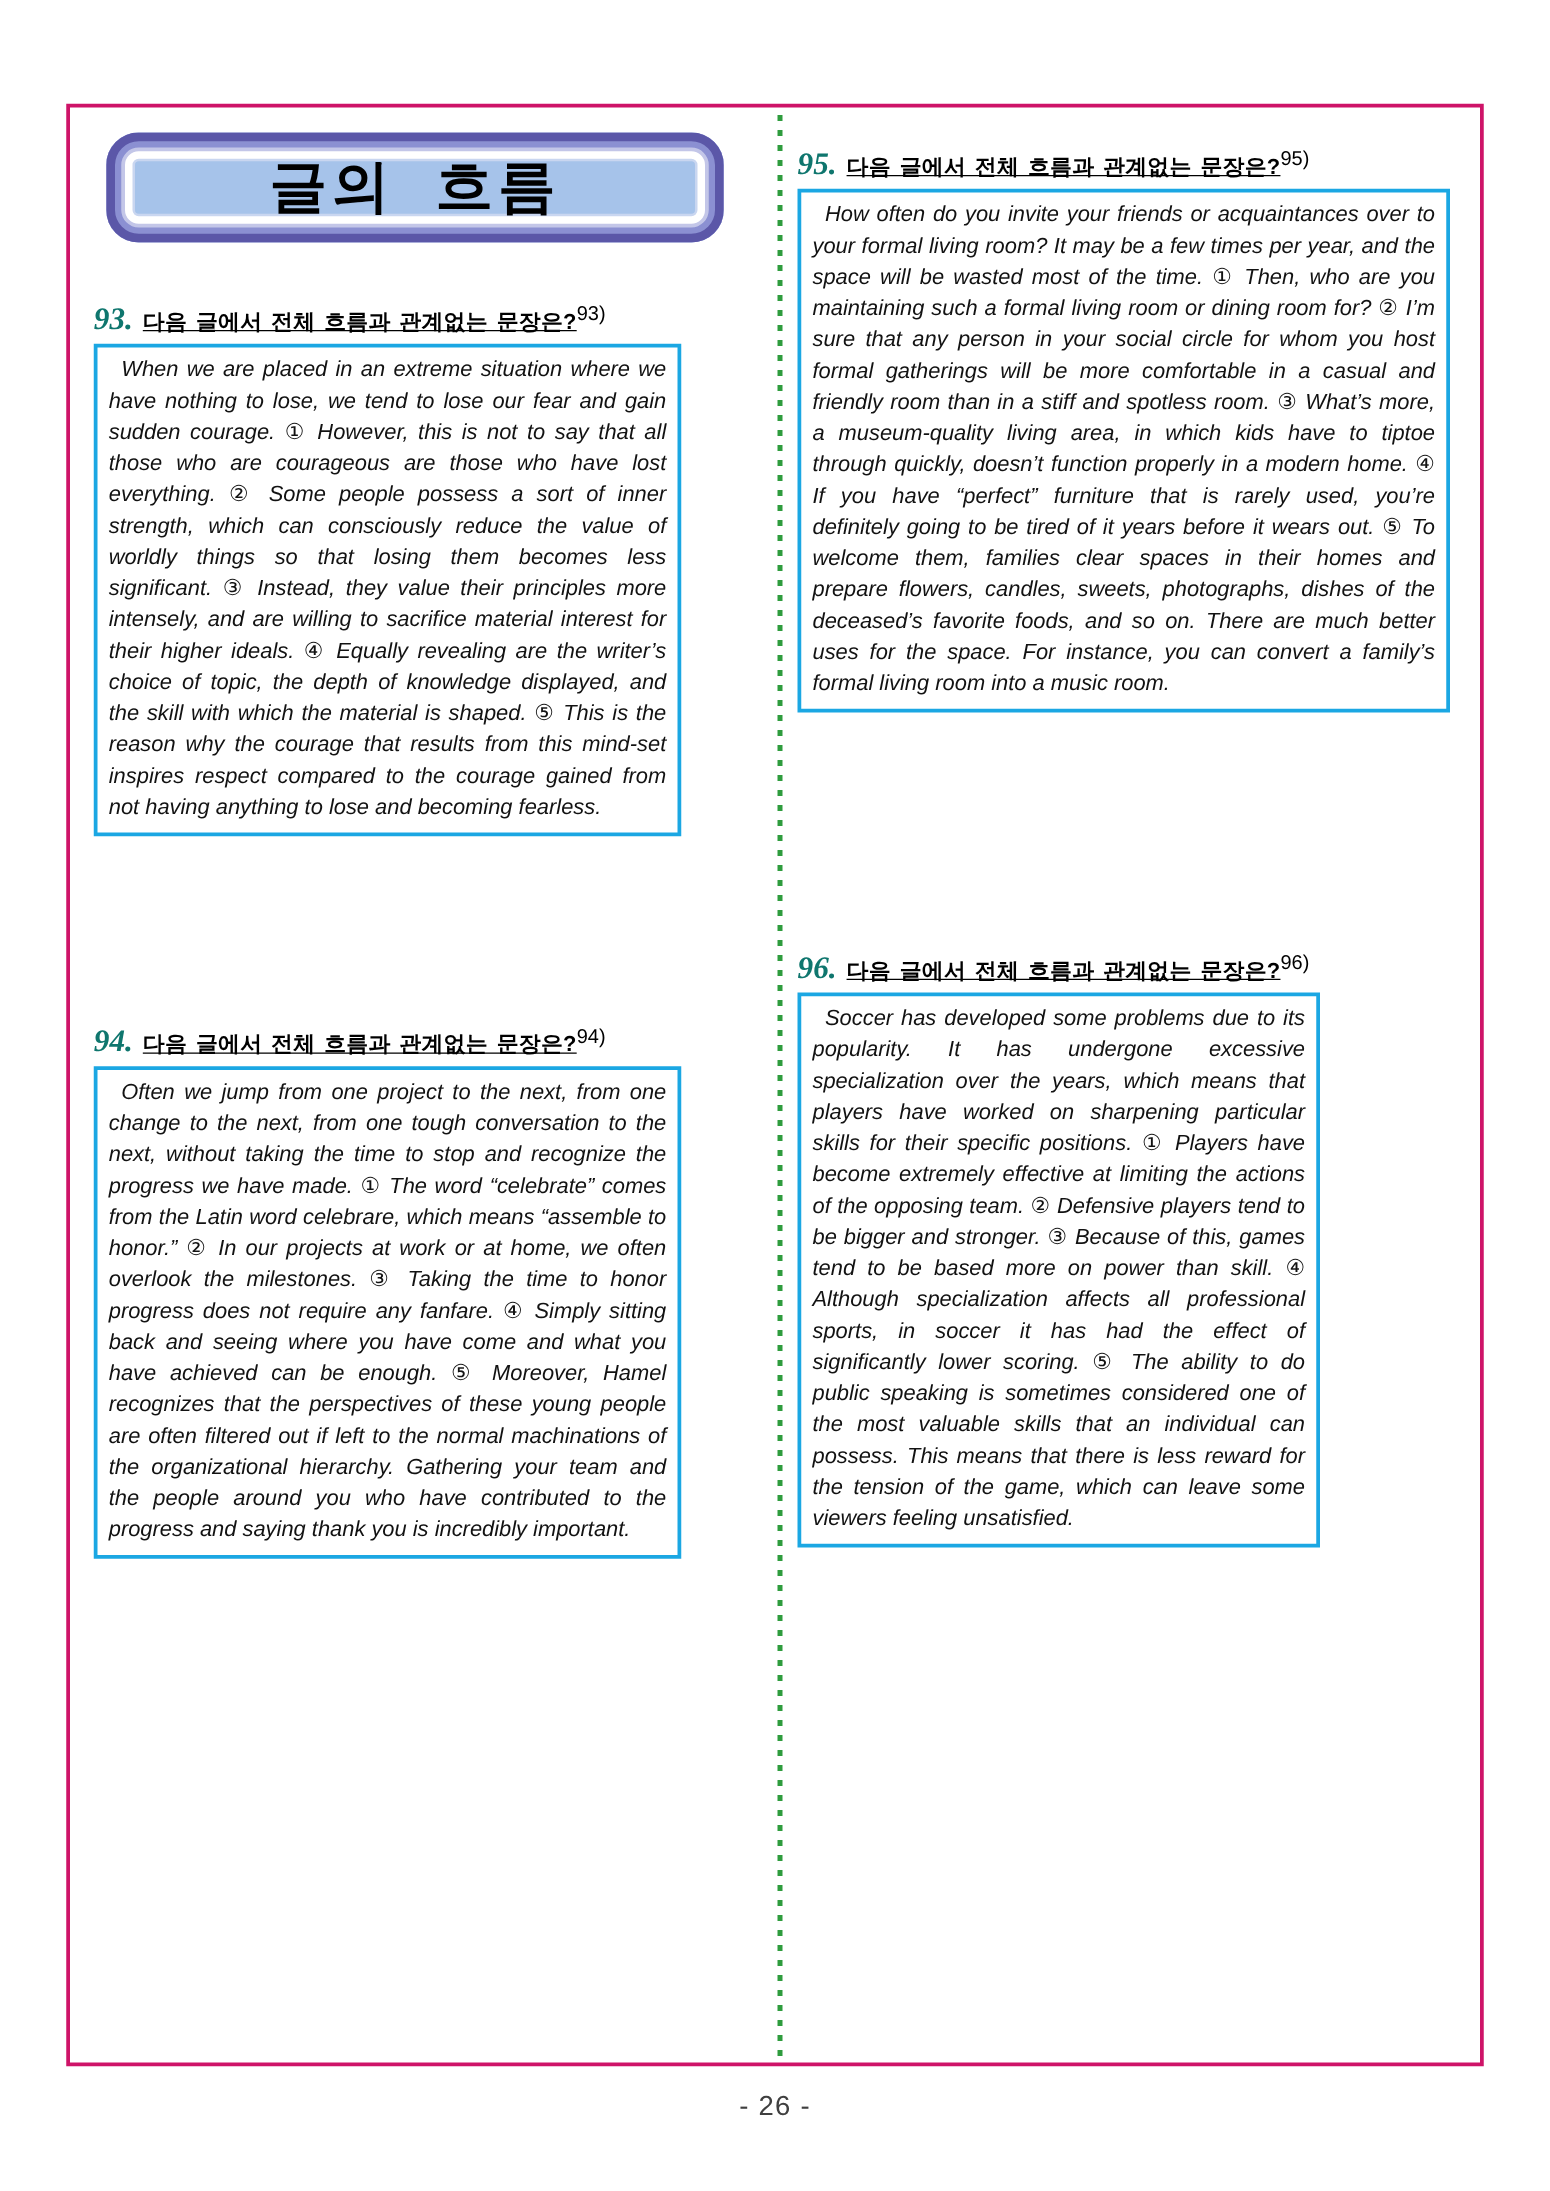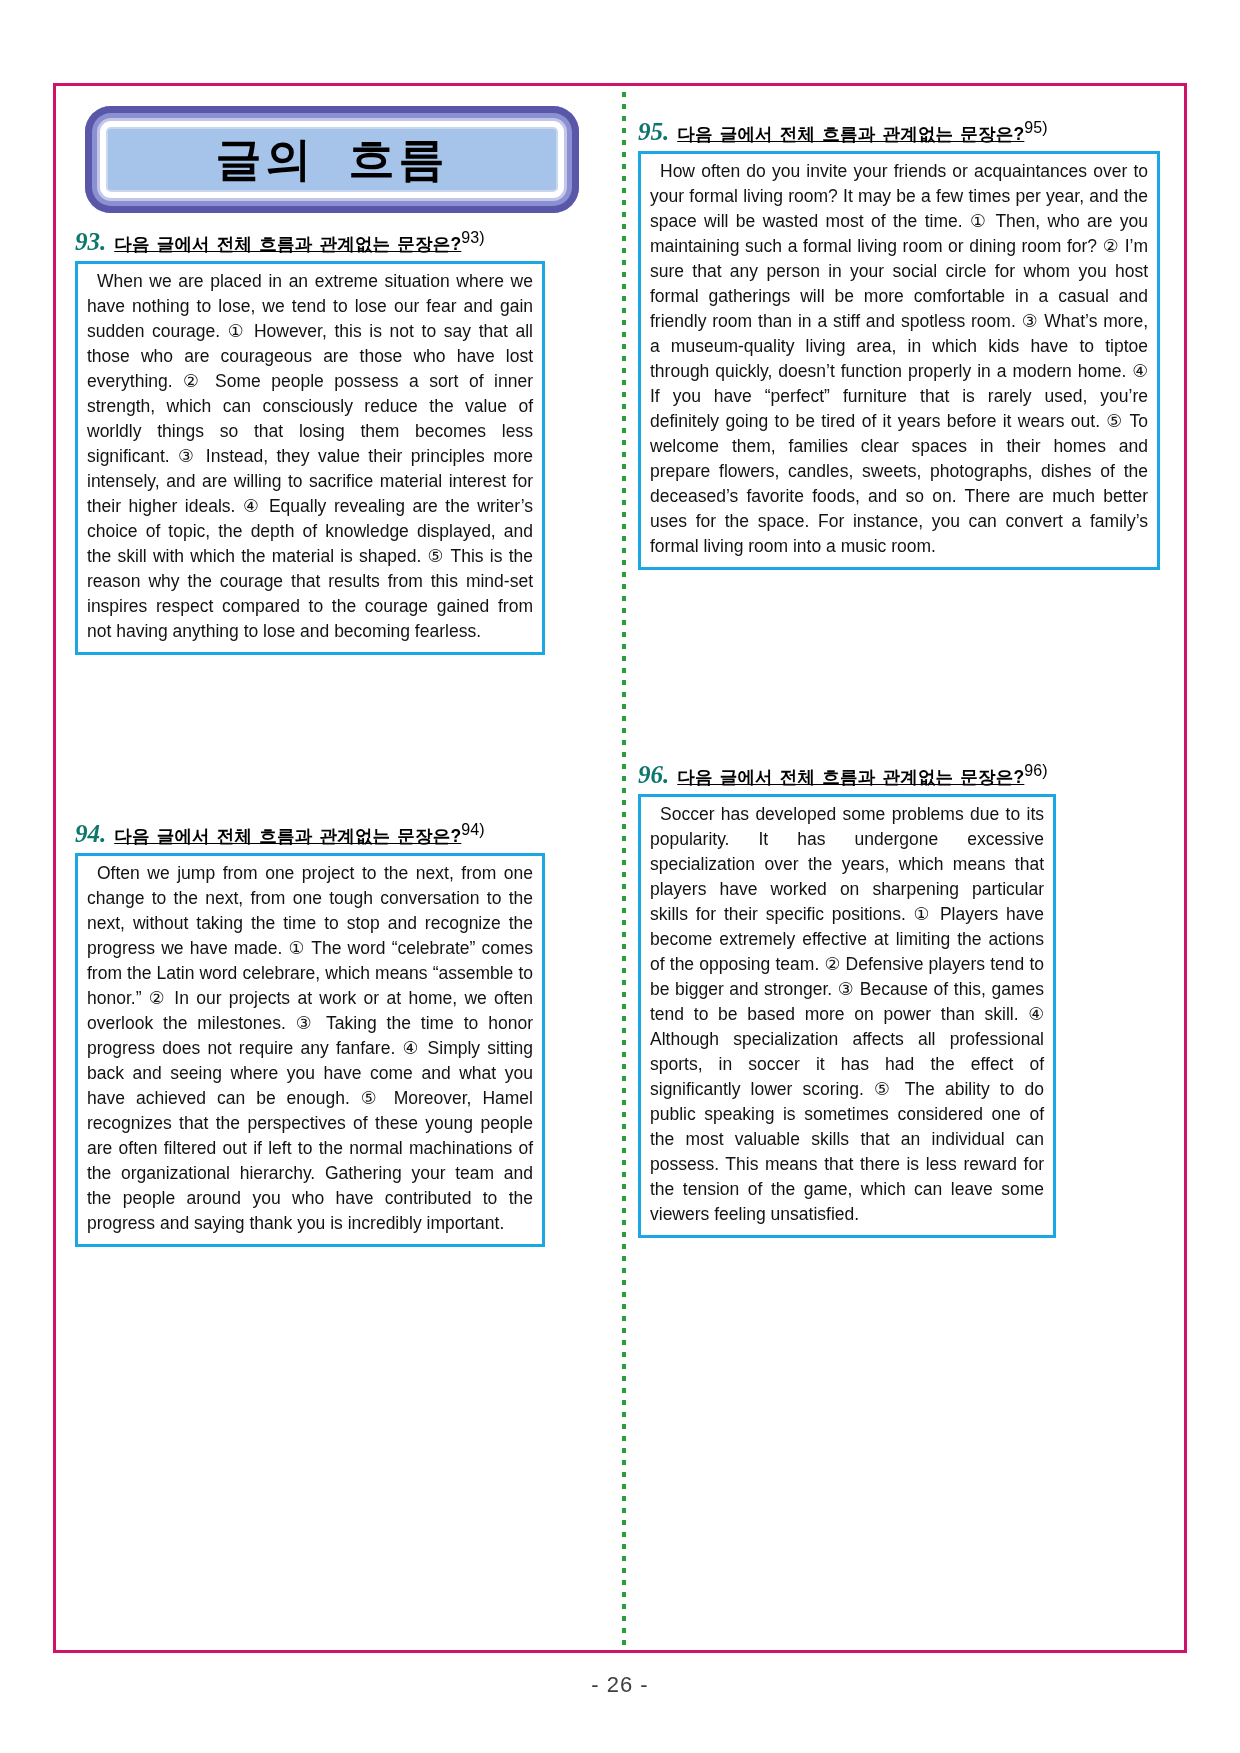--- a/index.html
+++ b/index.html
@@ -18,21 +18,21 @@
     position: absolute;
     left: 53px; top: 83px;
     width: 1134px; height: 1570px;
     border: 3px solid #ce1368;
   }
 
   
   .banner {
     position: absolute;
     left: 85px; top: 106px;
-    width: 494px; height: 107px;
+    width: 494px; height: 88px;
     border-radius: 26px;
     background: #a6c3ea;
     box-shadow:
       inset 0 0 0 7px  #5b57a8,
       inset 0 0 0 12px #8b90d2,
       inset 0 0 0 15px #c3c6e8,
       inset 0 0 0 21px #ffffff,
       inset 0 0 0 23px #c9d6f0;
     display: flex; align-items: center; justify-content: center;
   }
@@ -78,31 +78,32 @@
     font-weight: normal;
     vertical-align: 7px;
     color: #000;
   }
 
   .passage-box {
     border: 3px solid #1ba7e3;
     background: #ffffff;
     padding: 5px 9px 8px 9px;
     width: 100%;
+    font-style: italic;
   }
   .passage {
     margin: 0;
     font-size: 17.5px;
     line-height: 25px;
     text-align: justify;
     text-indent: 10px;
     color: #121212;
   }
 
-  #q93 { left: 75px;  top: 228px; width: 470px; }
+  #q93 { left: 75px;  top: 242px; width: 470px; }
   #q94 { left: 75px;  top: 820px; width: 470px; }
   #q95 { left: 638px; top: 118px; width: 522px; }
   #q96 { left: 638px; top: 761px; width: 418px; }
 
   .page-number {
     position: absolute;
     left: 0; top: 1672px;
     width: 1240px;
     text-align: center;
     font-size: 22px;

